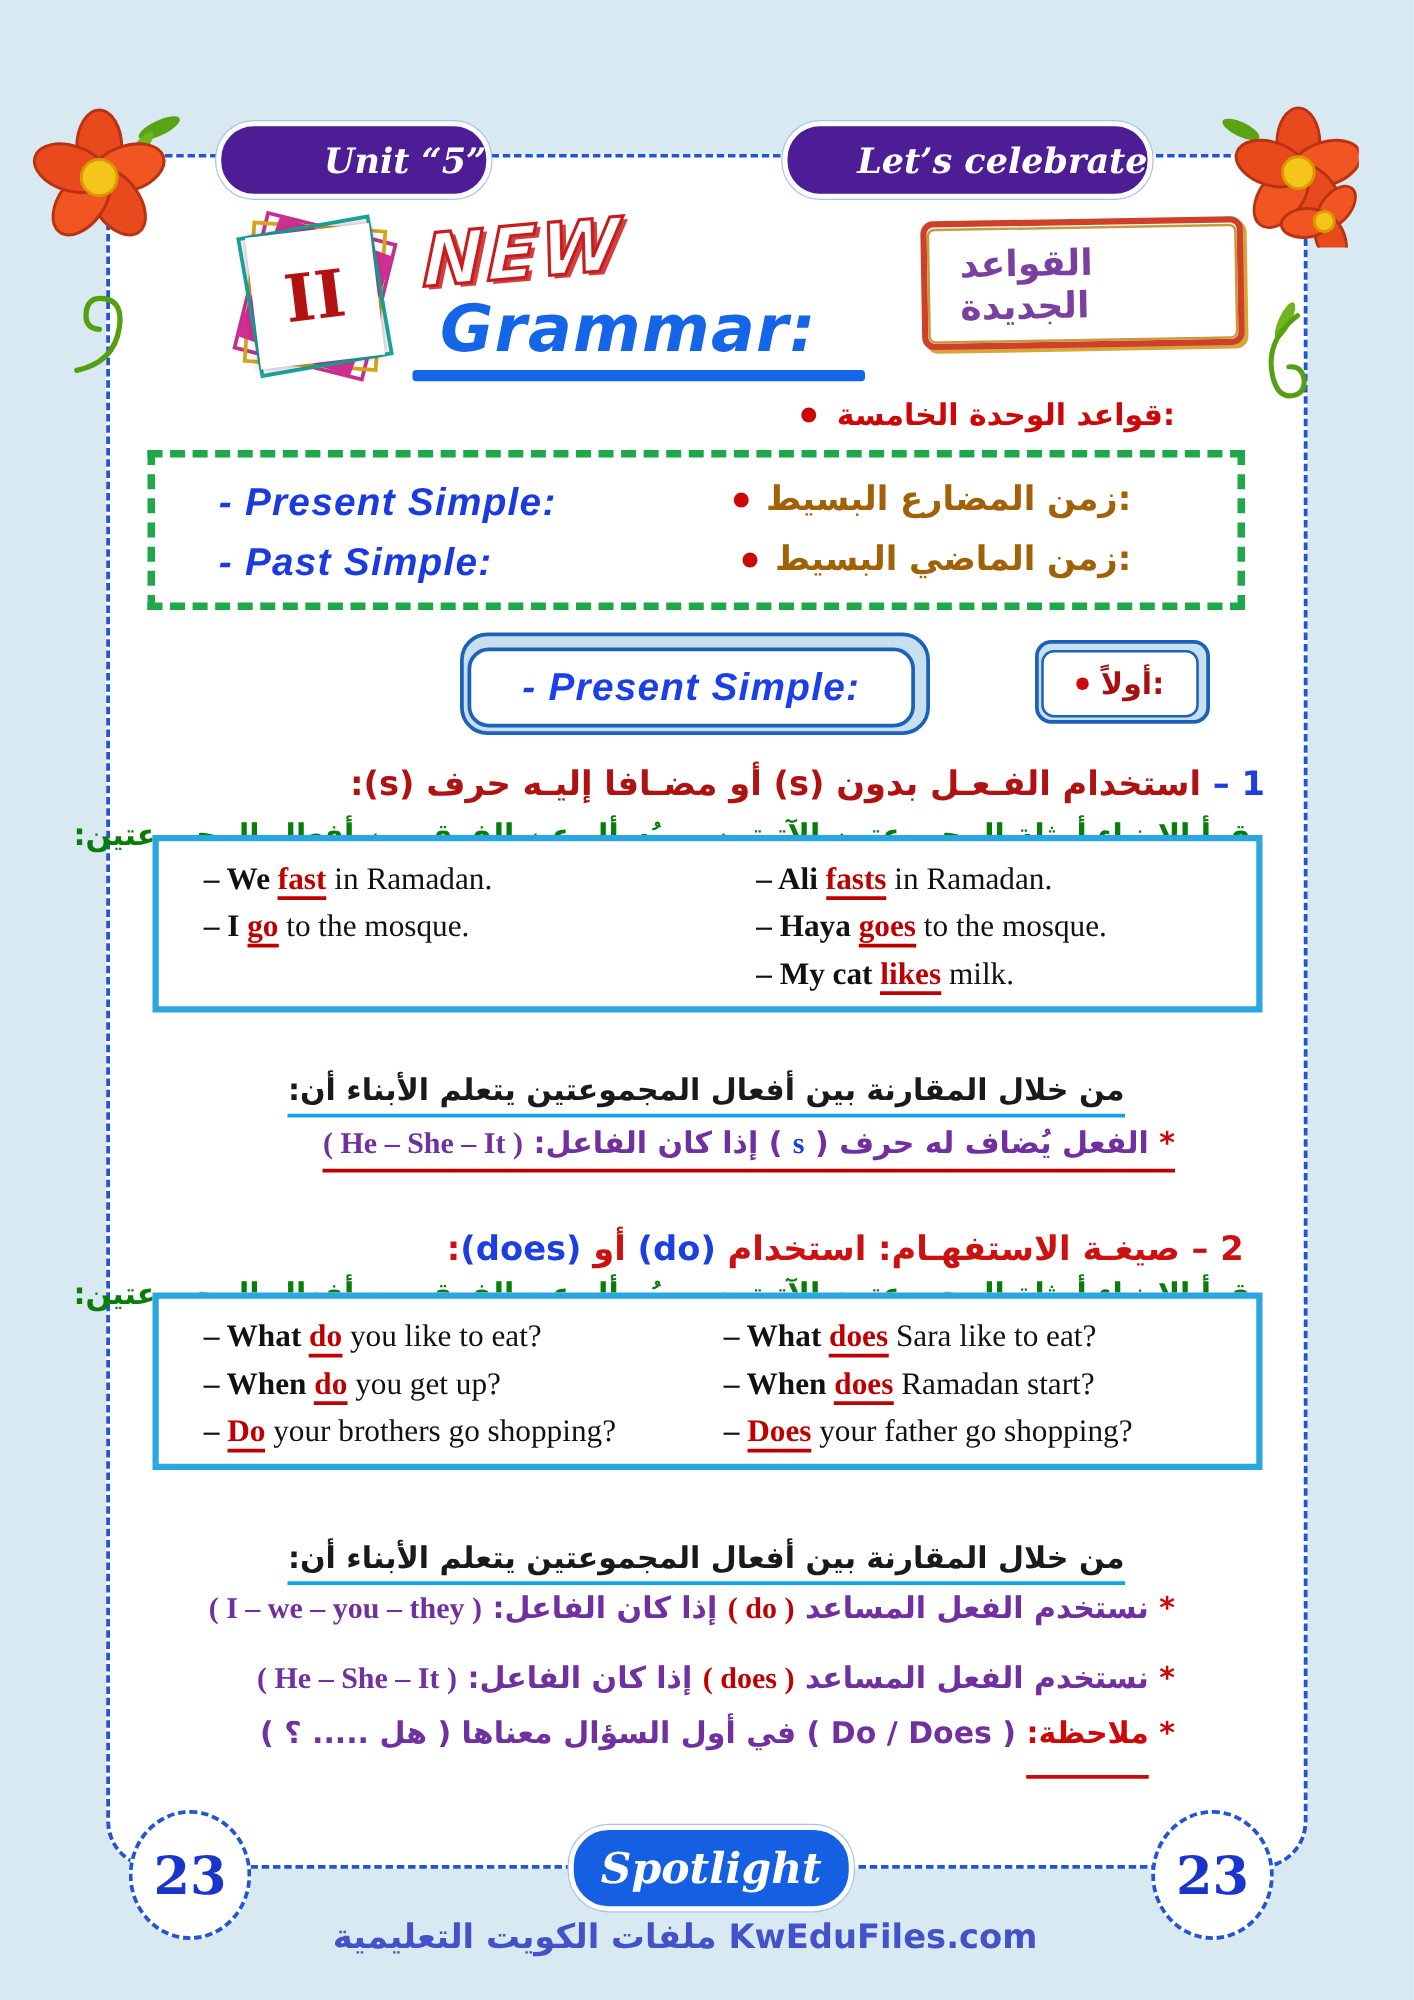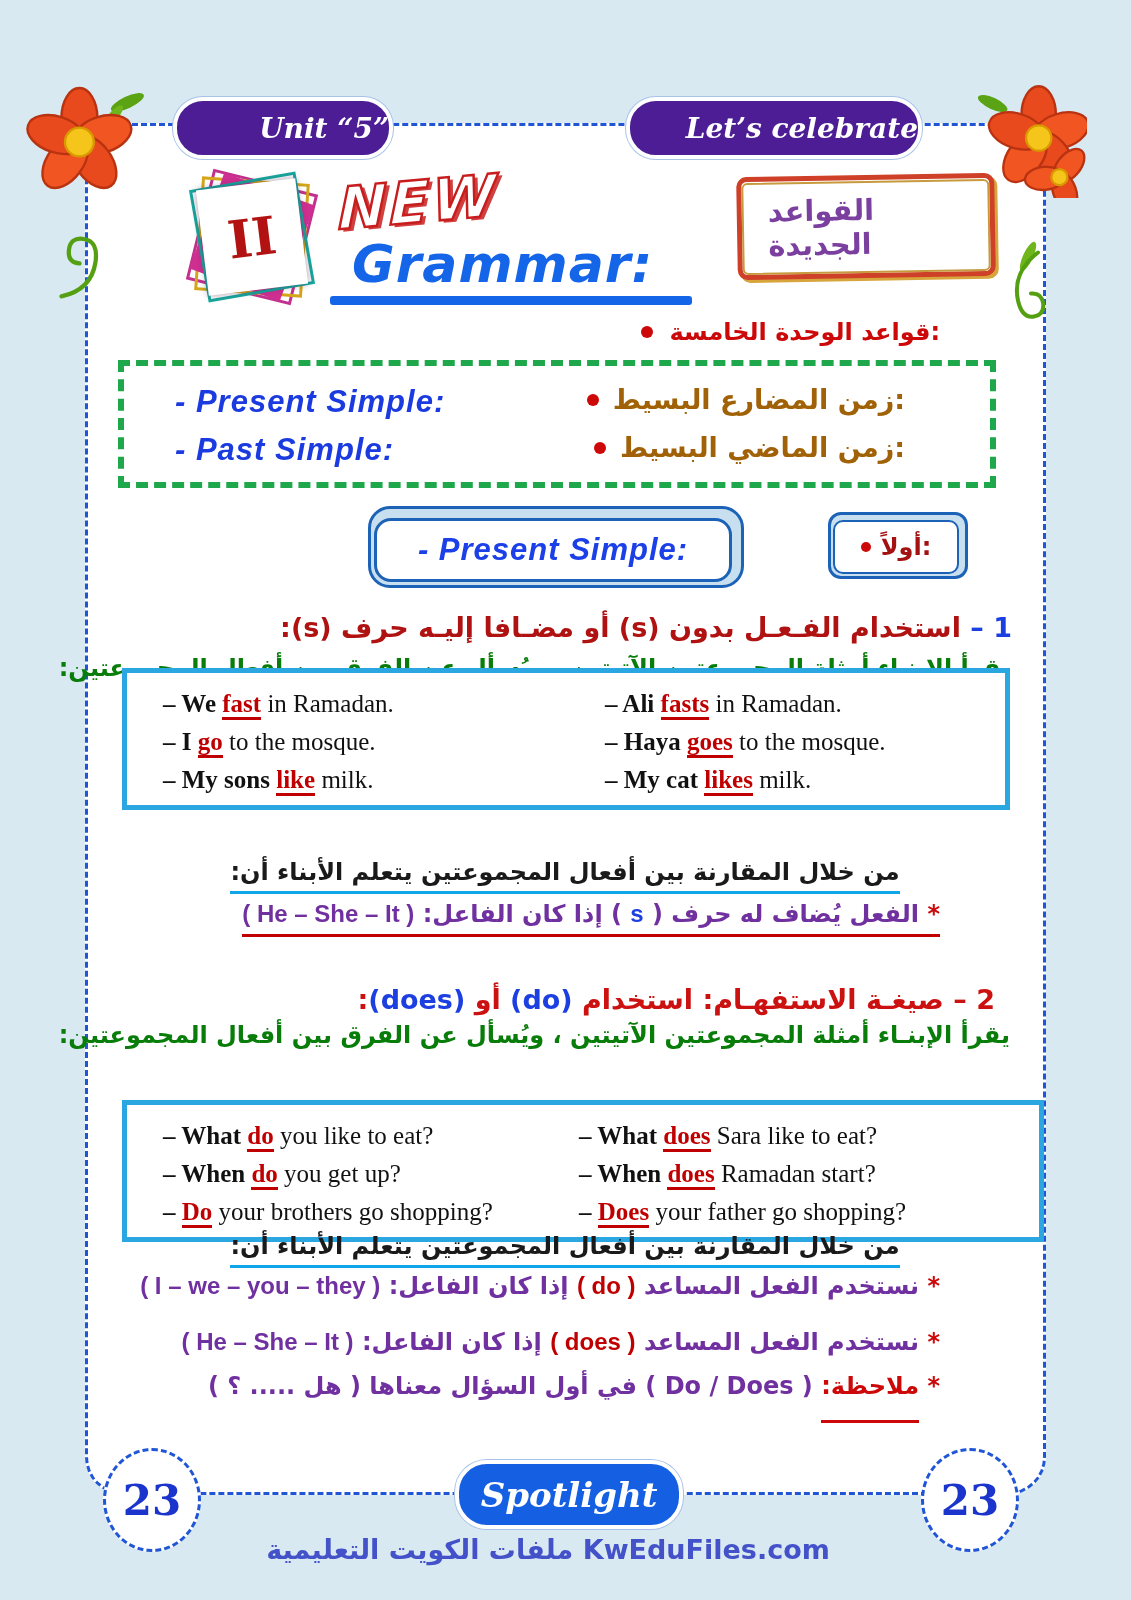--- a/index.html
+++ b/index.html
@@ -61,37 +61,37 @@
   
   .sec-title{position:absolute;font-size:27px;font-weight:bold;white-space:nowrap;}
   .s1-title{right:119px;top:612px;color:#b01212;}
   .s2-title{right:136px;top:984px;color:#cc1111;}
   .num-blue{color:#1b3fe0;}
   .kw-blue{color:#1b3fe0;}
   .instruction{position:absolute;right:121px;font-size:24px;font-weight:bold;color:#097d09;white-space:nowrap;}
   .inst-1{top:654px;} .inst-2{top:1021px;}
   
   .ex-box{position:absolute;left:122px;width:878px;height:132px;background:#fff;border:5px solid #2aa7e0;}
-  .box-1{top:668px;} .box-2{top:1100px;padding-left:34px;}
+  .box-1{top:668px;} .box-2{top:1034px;}
   .col{position:absolute;top:12px;}
   .col-l{left:36px;} .col-r1{left:478px;} .col-r2{left:452px;}
   .sent{font-family:"Liberation Serif",serif;font-size:25px;line-height:38px;color:#111;white-space:nowrap;}
   .sb{font-weight:bold;}
   .kw{font-weight:bold;color:#c00000;border-bottom:3px solid #c00000;padding-bottom:0px;}
   .sr{font-weight:normal;}
   
   .compare{position:absolute;left:120px;width:890px;text-align:center;font-size:24px;font-weight:bold;color:#1a1a1a;}
   .compare span{border-bottom:3px solid #0ea5e9;padding-bottom:5px;}
   .cmp-1{top:858px;} .cmp-2{top:1232px;}
   .rtl-line{position:absolute;right:191px;direction:rtl;font-size:24px;font-weight:bold;white-space:nowrap;color:#7030a0;}
   .rule-1{top:900px;border-bottom:3px solid #c00000;padding-bottom:6px;}
   .rule-2a{top:1272px;} .rule-2b{top:1328px;} .rule-note{top:1372px;}
   .star{color:#cc0808;}
   .aux-red{color:#c00000;}
-  .latin{font-family:Liberation Sans, sans-serif;margin-top:28px;}
+  .latin{font-family:Liberation Serif, serif;margin-top:28px;}
   .note-label{color:#cc0808;border-bottom:3px solid #cc0808;padding-bottom:20px;}
   
   .page-circle{position:absolute;top:1448px;width:92px;height:98px;border-radius:50%;background:#fff;
         border:3px dashed #2056d6;display:flex;align-items:center;justify-content:center;
         color:#1b35cc;font-family:"DejaVu Serif",serif;font-size:42px;font-weight:bold;}
   .circle-l{left:103px;} .circle-r{left:921px;}
   .spotlight{position:absolute;left:455px;top:1460px;width:220px;height:61px;background:#1560e2;
         border:4px solid #ffffff;border-radius:32px;display:flex;align-items:center;justify-content:center;
         color:#fff;font-family:"DejaVu Serif",serif;font-style:italic;font-weight:bold;font-size:34px;
         box-shadow:0 0 0 1px #a8c2e8;}
@@ -196,21 +196,20 @@
 
   <div class="sec-title s1-title" dir="rtl">
     <span class="num-blue">1 – </span><span>استخدام الفـعـل بدون (s) أو مضـافا إليـه حرف (s):</span>
   </div>
   <div class="instruction inst-1" dir="rtl">يقرأ الإبنـاء أمثلة المجموعتين الآتيتين ، ويُسأل عن الفرق بين أفعال المجموعتين:</div>
 
   <div class="ex-box box-1">
     <div class="col col-l">
       <div class="sent"><span class="sb">– We </span><span class="kw">fast</span><span class="sr"> in Ramadan.</span></div>
       <div class="sent"><span class="sb">– I </span><span class="kw">go</span><span class="sr"> to the mosque.</span></div>
-      <div class="sent"><span class="sb">– My sons </span><span class="kw">like</span><span class="sr"> milk.</span></div>
     </div>
     <div class="col col-r1">
       <div class="sent"><span class="sb">– Ali </span><span class="kw">fasts</span><span class="sr"> in Ramadan.</span></div>
       <div class="sent"><span class="sb">– Haya </span><span class="kw">goes</span><span class="sr"> to the mosque.</span></div>
       <div class="sent"><span class="sb">– My cat </span><span class="kw">likes</span><span class="sr"> milk.</span></div>
     </div>
   </div>
 
   <div class="compare cmp-1" dir="rtl">
     <span>من خلال المقارنة بين أفعال المجموعتين يتعلم الأبناء أن:</span>

